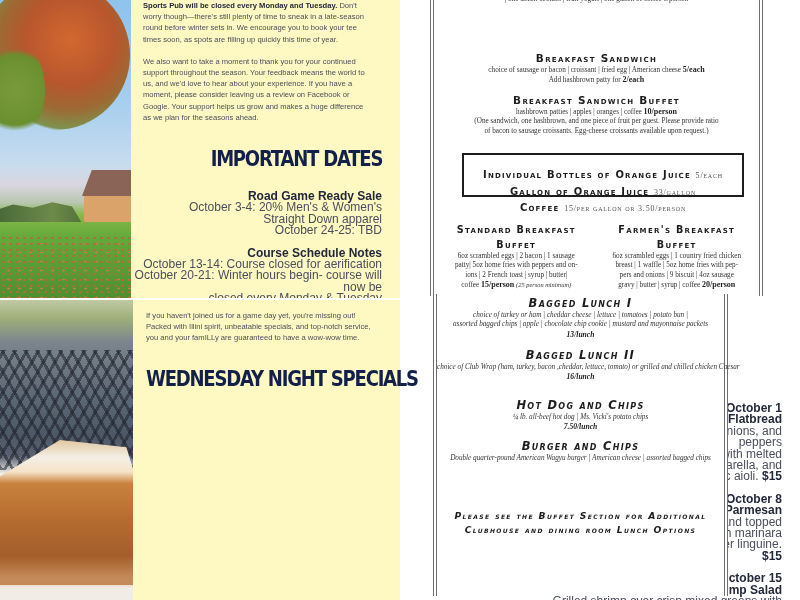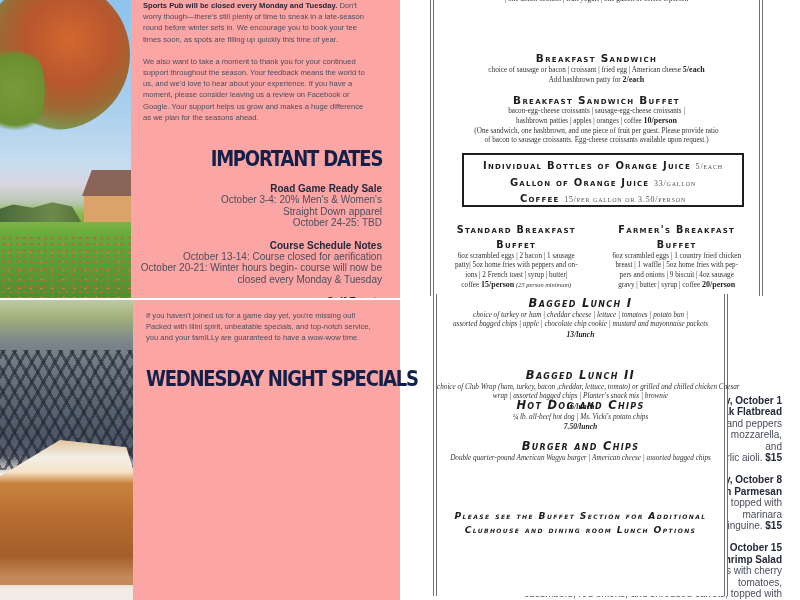--- a/index.html
+++ b/index.html
@@ -1,20 +1,20 @@
 <!DOCTYPE html>
 <html><head>
 <meta charset="utf-8">
 <style>
   * { box-sizing: border-box; margin: 0; padding: 0; }
   html, body { width: 800px; height: 600px; overflow: hidden; background: #ffffff; }
   body { position: relative; font-family: "Liberation Sans", sans-serif; color: #3d4152; }
 
   
-  .panel { position: absolute; left: 0; width: 400px; overflow: hidden; background: #fca5a5; }
+  .panel { position: absolute; left: 0; width: 400px; overflow: hidden; background: #fef9c3; }
   .panel-top { top: 0; height: 298px; }
   .panel-bottom { top: 300px; height: 300px; }
 
   .photo { position: absolute; left: 0; top: 0; height: 100%; overflow: hidden; }
   .photo-golf { width: 131px;
     background: linear-gradient(180deg, #8ec3ec 0%, #a7cfee 35%, #c7dcee 55%, #d9d6e0 62%, #b9c6b0 68%, #86b94a 72%, #63a83a 80%, #4f8f2e 100%); }
   .photo-golf .tree { position: absolute; left: -20px; top: -20px; width: 150px; height: 150px; border-radius: 50%;
     background: radial-gradient(circle at 60% 40%, #d2682f 0%, #b8562e 35%, #9c6a34 55%, rgba(120,140,60,0.9) 70%, rgba(120,140,60,0) 72%); }
   .photo-golf .tree2 { position: absolute; left: -15px; top: 40px; width: 60px; height: 100px; border-radius: 50%;
     background: radial-gradient(circle, #7a9a3a 0%, #6b8f30 60%, rgba(0,0,0,0) 70%); }
@@ -41,41 +41,41 @@
   .copy p { margin-bottom: 11px; }
   .copy b { color: #23283a; }
   .top-copy { left: 143px; width: 230px; }
   .bottom-copy { left: 146px; top: 10px; width: 230px; }
 
   .display-title { font-family: "DejaVu Sans", sans-serif; font-weight: bold; color: #13214a;
     font-size: 22px; letter-spacing: -1.5px; transform: scaleX(0.82); transform-origin: right center; white-space: nowrap; text-align: right; }
   .dates-title { position: absolute; right: 18px; top: 146px; }
   .specials-title { position: absolute; left: 146px; top: 366px; transform-origin: left center; text-align: left; }
 
-  .rlist { position: absolute; right: 18px; text-align: right; font-size: 10px; line-height: 11.4px; color: #4a4e5c; }
+  .rlist { position: absolute; right: 18px; text-align: right; font-size: 12px; line-height: 11.4px; color: #4a4e5c; margin-top: 8px; }
   .rlist .h { font-weight: bold; color: #23283a; }
   .rlist .gap { height: 11px; }
   .dates-list { top: 183px; width: 260px; }
   .specials-list { top: 395px; width: 260px; }
   .specials-list .price { font-weight: bold; color: #23283a; }
   .faded { color: #b7bac4; }
 
   
   .menu { position: absolute; background: #fff; font-family: "Liberation Serif", serif; color: #2a2a2a; text-align: center; }
   .menu-top { left: 430px; top: 0; width: 333px; height: 296px; border-left: 4px double #6f6f6f; border-right: 4px double #6f6f6f; }
   .menu-bottom { left: 433px; top: 294px; width: 295px; height: 302px; border-left: 4px double #6f6f6f; border-right: 4px double #6f6f6f; font-style: italic; }
   .menu-bottom::before { content: ""; position: absolute; left: 0; right: 0; top: 0; height: 1px; }
 
   .mh { font-family: "DejaVu Sans", sans-serif; font-weight: bold; font-variant: small-caps; letter-spacing: 1.3px; color: #1d1d1d; font-size: 10.5px; line-height: 13px; }
   .md { font-size: 7.2px; line-height: 9.4px; color: #333; }
   .mp { font-size: 7.6px; font-weight: bold; line-height: 10px; color: #1d1d1d; }
   .mp-inline { font-weight: bold; font-size: 8px; color: #1d1d1d; }
   .block { position: absolute; left: 0; right: 0; }
 
-  .oj-box { position: absolute; left: 28px; width: 282px; top: 153px; height: 54px; border: 2px solid #1d1d1d; padding-top: 3px; }
+  .oj-box { position: absolute; left: 28px; width: 282px; top: 153px; height: 44px; border: 2px solid #1d1d1d; padding-top: 12px; }
   .oj-line { font-family: "DejaVu Sans", sans-serif; font-weight: bold; font-variant: small-caps; letter-spacing: 1.2px; font-size: 10px; line-height: 15.5px; color: #1d1d1d; }
   .oj-price { font-family: "Liberation Serif", serif; font-weight: normal; font-variant: small-caps; letter-spacing: 0.8px; font-size: 8px; color: #555; }
 
   .cols { position: absolute; left: 6px; right: 6px; top: 222px; display: flex; gap: 8px; }
   .col { flex: 1; }
   .col .mh { font-size: 9.6px; line-height: 15px; }
   .note-it { font-style: italic; font-size: 6.4px; }
 
   .final-note { position: absolute; left: 0; right: 0; top: 215px; font-family: "DejaVu Sans", sans-serif; font-weight: bold; font-variant: small-caps; letter-spacing: 1.4px; font-size: 9.2px; line-height: 14px; color: #1d1d1d; }
 </style>
@@ -158,21 +158,20 @@
 
 
   <div class="block" style="top:52px;">
     <div class="mh">Breakfast Sandwich</div>
     <div class="md"><span>choice of sausage or bacon | croissant | fried egg | American cheese</span> <span class="mp-inline">5/each</span></div>
     <div class="md"><span>Add hashbrown patty for</span> <span class="mp-inline">2/each</span></div>
   </div>
 
   <div class="block" style="top:94px;">
     <div class="mh">Breakfast Sandwich Buffet</div>
-    <div class="md">bacon-egg-cheese croissants | sausage-egg-cheese croissants |</div>
     <div class="md"><span>hashbrown patties | apples | oranges | coffee</span> <span class="mp-inline">10/person</span></div>
     <div class="md" style="white-space:nowrap;">(One sandwich, one hashbrown, and one piece of fruit per guest. Please provide ratio</div>
     <div class="md">of bacon to sausage croissants. Egg-cheese croissants available upon request.)</div>
   </div>
 
   <div class="oj-box">
     <div class="oj-line"><span>Individual Bottles of Orange Juice</span> <span class="oj-price">5/each</span></div>
     <div class="oj-line"><span>Gallon of Orange Juice</span> <span class="oj-price">33/gallon</span></div>
     <div class="oj-line"><span>Coffee</span> <span class="oj-price">15/per gallon or 3.50/person</span></div>
   </div>
@@ -200,23 +199,22 @@
 
 <section class="menu menu-bottom">
   <div class="block" style="top:2px;">
     <div class="mh" style="font-size:11.5px; line-height:15px;">Bagged Lunch I</div>
     <div class="md">choice of turkey or ham | cheddar cheese | lettuce | tomatoes | potato bun |</div>
     <div class="md">assorted bagged chips | apple | chocolate chip cookie | mustard and mayonnaise packets</div>
     <div class="mp">13/lunch</div>
   </div>
 
   <div class="block" style="top:54px;">
-    <div class="mh" style="font-size:11.5px; line-height:15px;margin-top:20px;">Bagged Lunch II</div>
+    <div class="mh" style="font-size:11.5px; line-height:15px;">Bagged Lunch II</div>
     <div class="md" style="white-space:nowrap;">choice of Club Wrap (ham, turkey, bacon ,cheddar, lettuce, tomato) or grilled and chilled chicken Caesar</div>
-    <div class="md">wrap | assorted bagged chips | Planter's snack mix | brownie</div>
     <div class="mp">16/lunch</div>
   </div>
 
   <div class="block" style="top:104px;">
     <div class="mh" style="font-size:11.5px; line-height:15px;">Hot Dog and Chips</div>
     <div class="md">¼ lb. all-beef hot dog | Ms. Vicki's potato chips</div>
     <div class="mp">7.50/lunch</div>
   </div>
 
   <div class="block" style="top:145px;">

